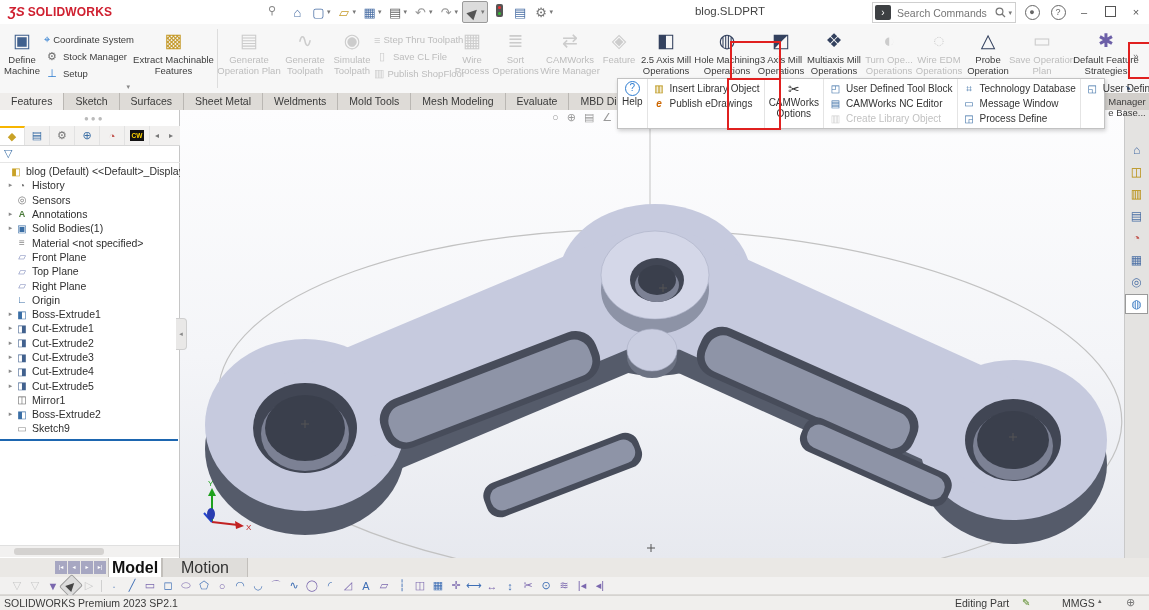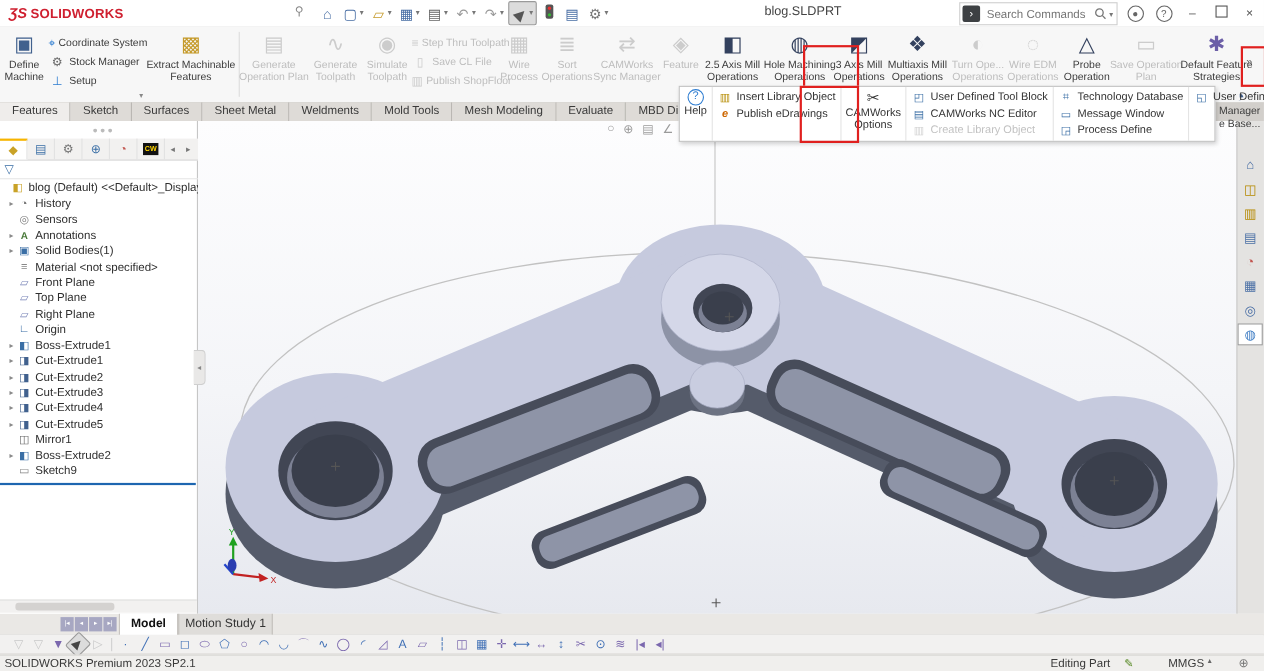--- a/index.html
+++ b/index.html
@@ -96,21 +96,21 @@
   .hud{position:absolute;left:372px;top:1px;display:flex;gap:8px;font-size:11px;color:#9a9a9a;z-index:2;}
   
   .taskpane{position:absolute;left:1124px;top:110px;width:25px;height:448px;background:#e4e3e1;border-left:1px solid #c9c9c9;box-sizing:border-box;}
   .tpicon{width:23px;height:20px;display:flex;align-items:center;justify-content:center;font-size:12px;margin:2px 0;}
   .tpicon.pressed{background:#fff;border:1px solid #9a9a9a;box-sizing:border-box;}
   .tpwrap{position:absolute;top:28px;left:0;}
   
   .modeltabs{position:absolute;left:0;top:558px;width:1149px;height:19px;background:#eae8e5;border-bottom:1px solid #cac7c3;}
   .mnav{position:absolute;left:55px;top:3px;display:flex;gap:1px;}
   .mnav span{width:12px;height:13px;background:#a7a7c2;color:#fff;font-size:6px;line-height:13px;text-align:center;}
-  .mtab{position:absolute;top:0;height:24px;line-height:19px;font-size:11px;text-align:center;border:1px solid #c2bfbb;border-top:0;box-sizing:border-box;}
+  .mtab{position:absolute;top:0;height:24px;line-height:19px;font-size:16px;text-align:center;border:1px solid #c2bfbb;border-top:0;box-sizing:border-box;}
   .mtab.model{left:108px;width:54px;background:#fff;font-weight:bold;color:#111;}
   .mtab.motion{left:162px;width:86px;background:#dfddda;color:#333;}
   
   .sketchbar{position:absolute;left:0;top:577px;width:1149px;height:18px;background:#f2f1f0;border-bottom:1px solid #dcdad7;display:flex;align-items:center;padding-left:8px;box-sizing:border-box;}
   .skicon{width:18px;text-align:center;font-size:11px;flex:0 0 auto;}
   .skicon.box{background:#dcdcdc;border:1px solid #9a9a9a;border-radius:2px;width:16px;height:14px;line-height:13px;}
   .sksep{width:1px;height:12px;background:#d0d0d0;margin:0 3px;flex:0 0 auto;}
   
   .statusbar{position:absolute;left:0;top:595px;width:1149px;height:15px;background:#f0efed;border-top:1px solid #d5d3d0;font-size:10.5px;color:#3a3a3a;}
   .sbleft{position:absolute;left:4px;top:1px;}
@@ -254,21 +254,21 @@
         <div class="rline">Process</div>
       </div>
       <div class="rbtn dis" style="width: 47px;">
         <span class="ricon" style="color: rgb(204, 204, 204);">≣</span>
         <div class="rline">Sort</div>
         <div class="rline">Operations</div>
       </div>
       <div class="rbtn dis" style="width: 62px;">
         <span class="ricon" style="color: rgb(204, 204, 204);">⇄</span>
         <div class="rline">CAMWorks</div>
-        <div class="rline">Sync Manager</div>
+        <div class="rline">Wire Manager</div>
       </div>
       <div class="rbtn dis" style="width: 36px;">
         <span class="ricon" style="color: rgb(204, 204, 204);">◈</span>
         <div class="rline">Feature</div>
       </div>
       <div class="rbtn" style="width: 58px;">
         <span class="ricon" style="color: rgb(51, 65, 94);">◧</span>
         <div class="rline">2.5 Axis Mill</div>
         <div class="rline">Operations</div>
       </div>

